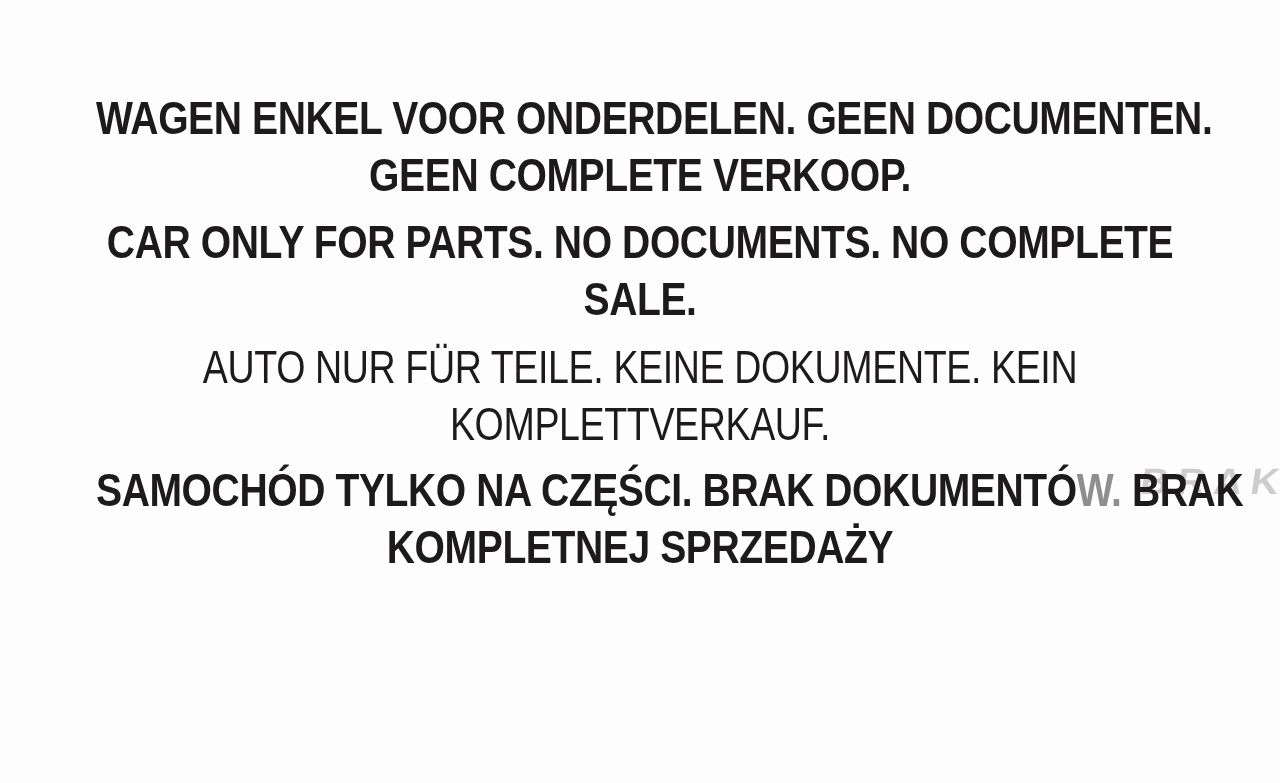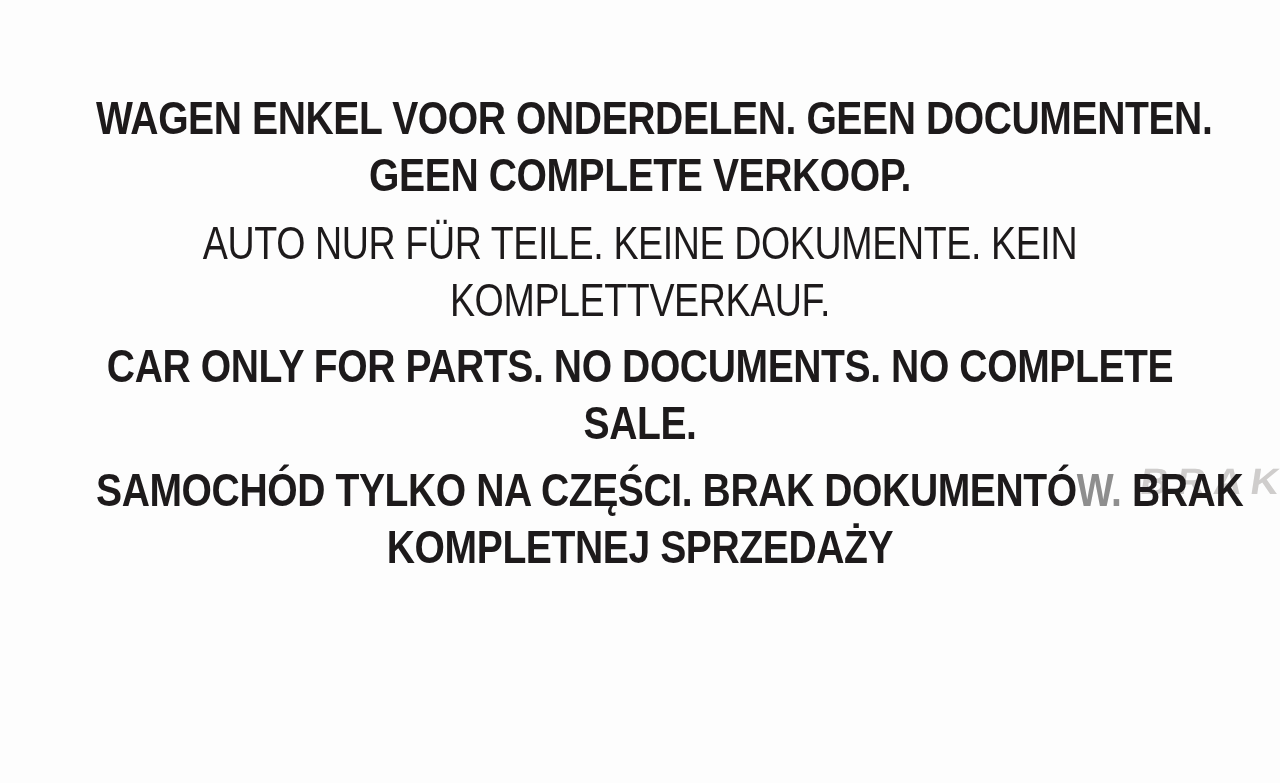--- a/index.html
+++ b/index.html
@@ -72,27 +72,27 @@
 
 <div class="page">
 
   <div class="para">
     <div class="line bold">WAGEN ENKEL VOOR ONDERDELEN. GEEN DOCUMENTEN.</div>
     <div class="line bold">GEEN COMPLETE VERKOOP.</div>
   </div>
 
 
   <div class="para">
-    <div class="line regular">AUTO NUR FÜR TEILE. KEINE DOKUMENTE. KEIN</div>
-    <div class="line regular">KOMPLETTVERKAUF.</div>
+    <div class="line bold">CAR ONLY FOR PARTS. NO DOCUMENTS. NO COMPLETE</div>
+    <div class="line bold">SALE.</div>
   </div>
 
   <div class="para">
-    <div class="line bold">CAR ONLY FOR PARTS. NO DOCUMENTS. NO COMPLETE</div>
-    <div class="line bold">SALE.</div>
+    <div class="line regular">AUTO NUR FÜR TEILE. KEINE DOKUMENTE. KEIN</div>
+    <div class="line regular">KOMPLETTVERKAUF.</div>
   </div>
 
   <div class="para">
     <div class="line bold">
       <span>SAMOCHÓD TYLKO NA CZĘŚCI. BRAK DOKUMENTÓ</span><span class="gray-seg">W. </span><span class="ghost-wrap"><span class="ghost-artifact">BRAK</span><span class="main-word">BRAK</span></span>
     </div>
     <div class="line bold">KOMPLETNEJ SPRZEDAŻY</div>
   </div>
 
 </div>

